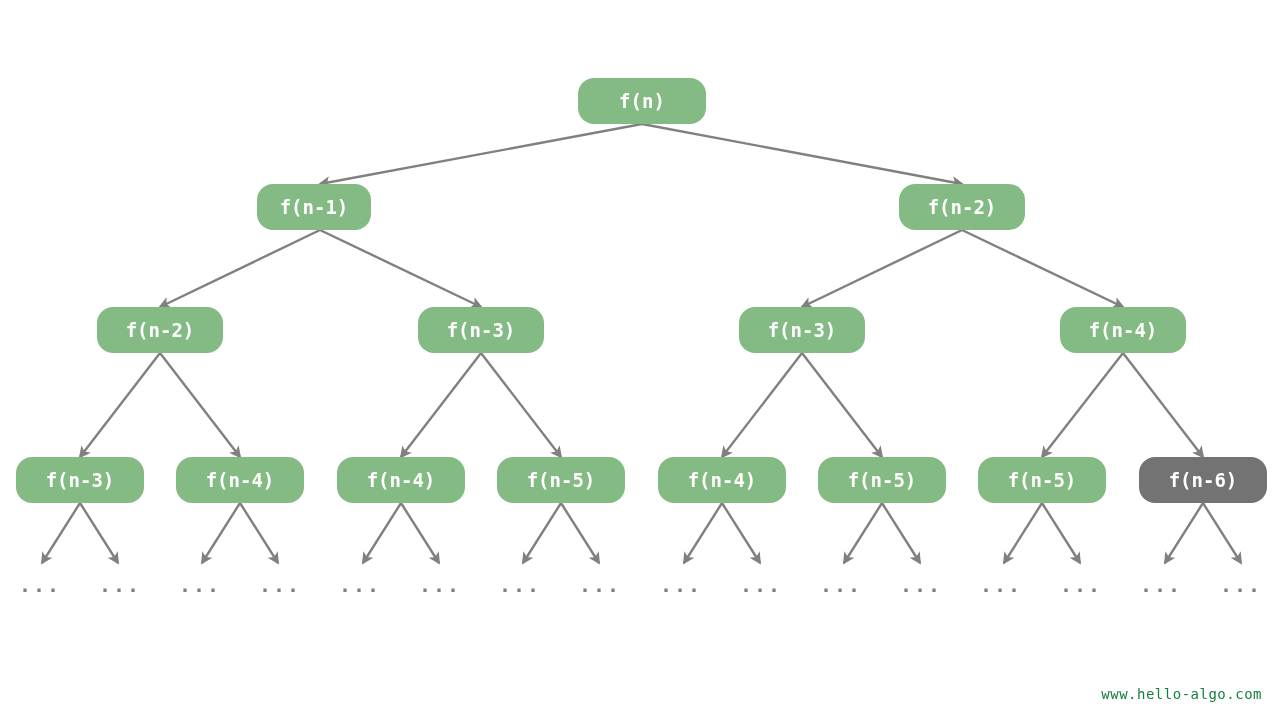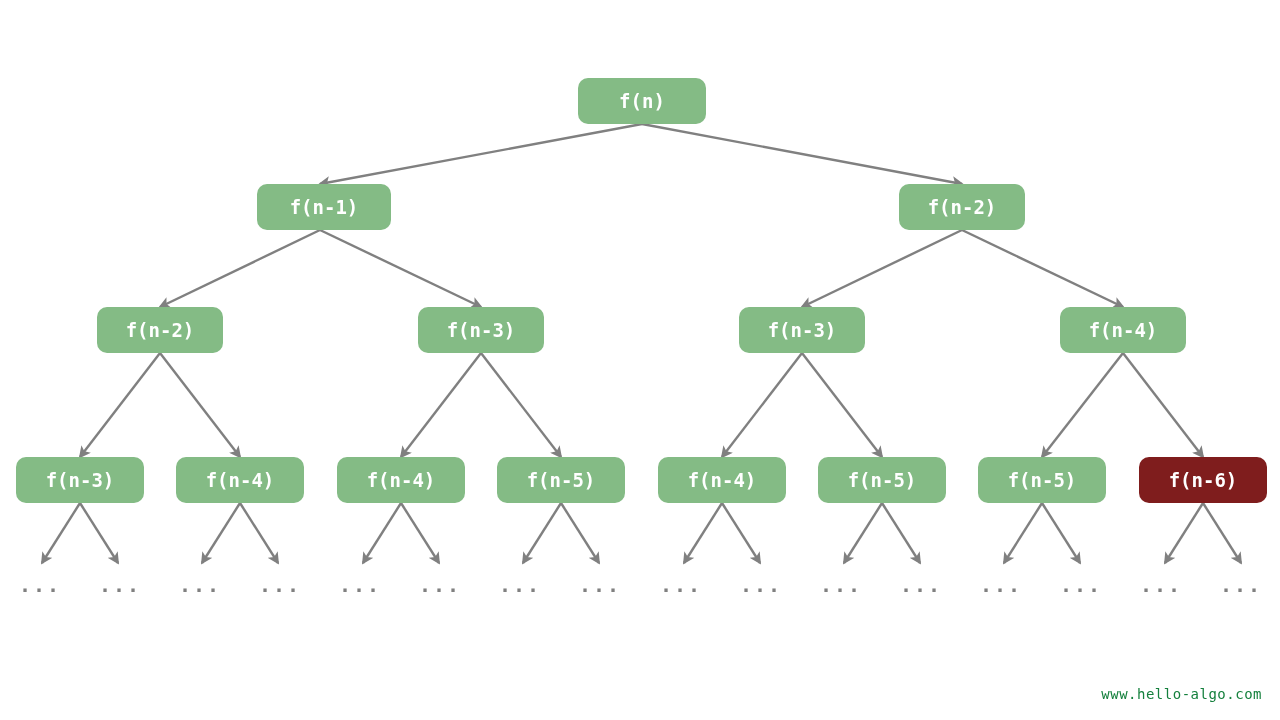--- a/index.html
+++ b/index.html
@@ -20,21 +20,21 @@
     left: 0;
     top: 0;
     width: 1280px;
     height: 720px;
     pointer-events: none;
   }
   .node {
     position: absolute;
     box-sizing: border-box;
     background: #84bb85;
-    border-radius: 10px;
+    border-radius: 16px;
     color: #ffffff;
     display: flex;
     align-items: center;
     justify-content: center;
     font-family: "DejaVu Sans Mono", monospace;
     font-size: 19px;
     font-weight: bold;
     letter-spacing: 0px;
     white-space: nowrap;
     z-index: 2;
@@ -101,34 +101,34 @@
         <line x1="882" y1="503" x2="920" y2="563" stroke="#808080" stroke-width="2.4" marker-end="url(#arrowhead)"></line>
         <line x1="1042" y1="503" x2="1004" y2="563" stroke="#808080" stroke-width="2.4" marker-end="url(#arrowhead)"></line>
         <line x1="1042" y1="503" x2="1080" y2="563" stroke="#808080" stroke-width="2.4" marker-end="url(#arrowhead)"></line>
         <line x1="1203" y1="503" x2="1165" y2="563" stroke="#808080" stroke-width="2.4" marker-end="url(#arrowhead)"></line>
         <line x1="1203" y1="503" x2="1241" y2="563" stroke="#808080" stroke-width="2.4" marker-end="url(#arrowhead)"></line>
       </g>
   </svg>
 
   <div id="nodes">
       <div class="node" style="left: 578px; top: 78px; width: 128px; height: 46px; background: rgb(132, 187, 133); color: rgb(255, 255, 255);">f(n)</div>
-      <div class="node" style="left: 257px; top: 184px; width: 134px; height: 46px; background: rgb(132, 187, 133); color: rgb(255, 255, 255);">f(n-1)</div>
+      <div class="node" style="left: 257px; top: 184px; width: 114px; height: 46px; background: rgb(132, 187, 133); color: rgb(255, 255, 255);">f(n-1)</div>
       <div class="node" style="left: 899px; top: 184px; width: 126px; height: 46px; background: rgb(132, 187, 133); color: rgb(255, 255, 255);">f(n-2)</div>
       <div class="node" style="left: 97px; top: 307px; width: 126px; height: 46px; background: rgb(132, 187, 133); color: rgb(255, 255, 255);">f(n-2)</div>
       <div class="node" style="left: 418px; top: 307px; width: 126px; height: 46px; background: rgb(132, 187, 133); color: rgb(255, 255, 255);">f(n-3)</div>
       <div class="node" style="left: 739px; top: 307px; width: 126px; height: 46px; background: rgb(132, 187, 133); color: rgb(255, 255, 255);">f(n-3)</div>
       <div class="node" style="left: 1060px; top: 307px; width: 126px; height: 46px; background: rgb(132, 187, 133); color: rgb(255, 255, 255);">f(n-4)</div>
       <div class="node" style="left: 16px; top: 457px; width: 128px; height: 46px; background: rgb(132, 187, 133); color: rgb(255, 255, 255);">f(n-3)</div>
       <div class="node" style="left: 176px; top: 457px; width: 128px; height: 46px; background: rgb(132, 187, 133); color: rgb(255, 255, 255);">f(n-4)</div>
       <div class="node" style="left: 337px; top: 457px; width: 128px; height: 46px; background: rgb(132, 187, 133); color: rgb(255, 255, 255);">f(n-4)</div>
       <div class="node" style="left: 497px; top: 457px; width: 128px; height: 46px; background: rgb(132, 187, 133); color: rgb(255, 255, 255);">f(n-5)</div>
       <div class="node" style="left: 658px; top: 457px; width: 128px; height: 46px; background: rgb(132, 187, 133); color: rgb(255, 255, 255);">f(n-4)</div>
       <div class="node" style="left: 818px; top: 457px; width: 128px; height: 46px; background: rgb(132, 187, 133); color: rgb(255, 255, 255);">f(n-5)</div>
       <div class="node" style="left: 978px; top: 457px; width: 128px; height: 46px; background: rgb(132, 187, 133); color: rgb(255, 255, 255);">f(n-5)</div>
-      <div class="node" style="left: 1139px; top: 457px; width: 128px; height: 46px; background: #7f1d1d; color: rgb(255, 255, 255);">f(n-6)</div>
+      <div class="node" style="left: 1139px; top: 457px; width: 128px; height: 46px; background: #737373; color: rgb(255, 255, 255);">f(n-6)</div>
     </div>
 
   <div id="ellipses">
       <div class="ellipsis" style="left: 40px; top: 585px; color: rgb(128, 128, 128);">...</div>
       <div class="ellipsis" style="left: 120px; top: 585px; color: rgb(128, 128, 128);">...</div>
       <div class="ellipsis" style="left: 200px; top: 585px; color: rgb(128, 128, 128);">...</div>
       <div class="ellipsis" style="left: 280px; top: 585px; color: rgb(128, 128, 128);">...</div>
       <div class="ellipsis" style="left: 360px; top: 585px; color: rgb(128, 128, 128);">...</div>
       <div class="ellipsis" style="left: 440px; top: 585px; color: rgb(128, 128, 128);">...</div>
       <div class="ellipsis" style="left: 520px; top: 585px; color: rgb(128, 128, 128);">...</div>

